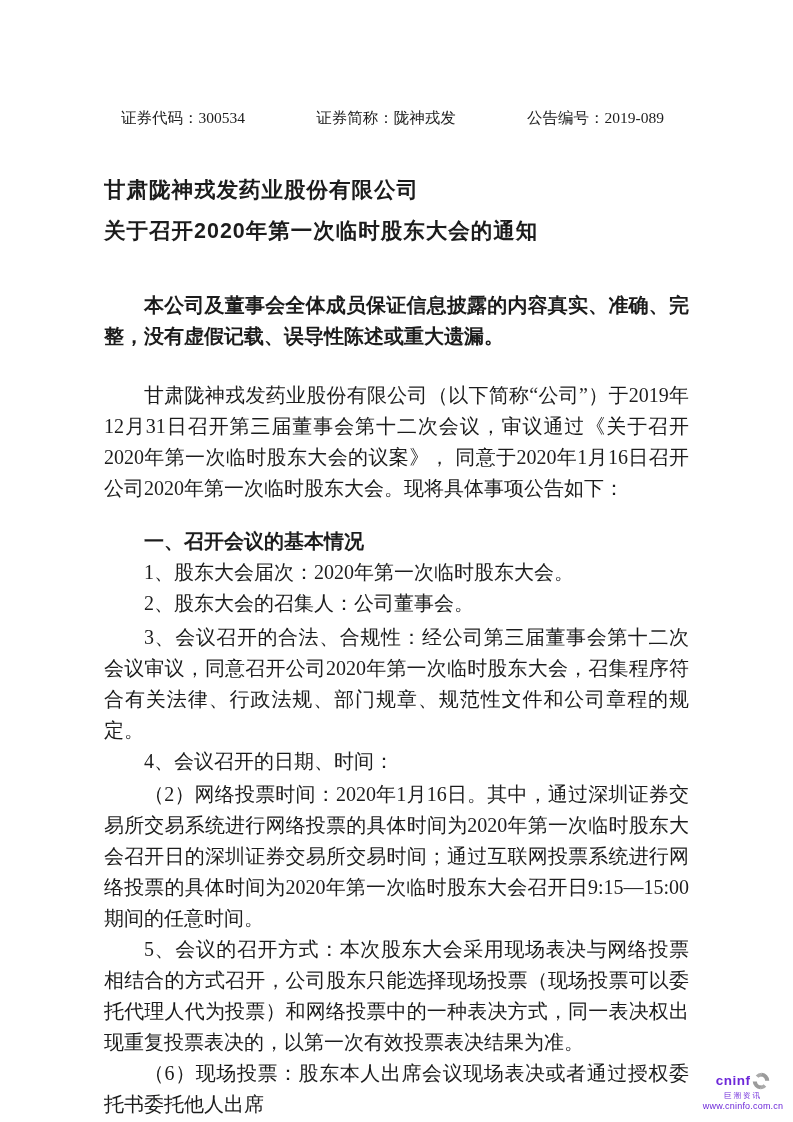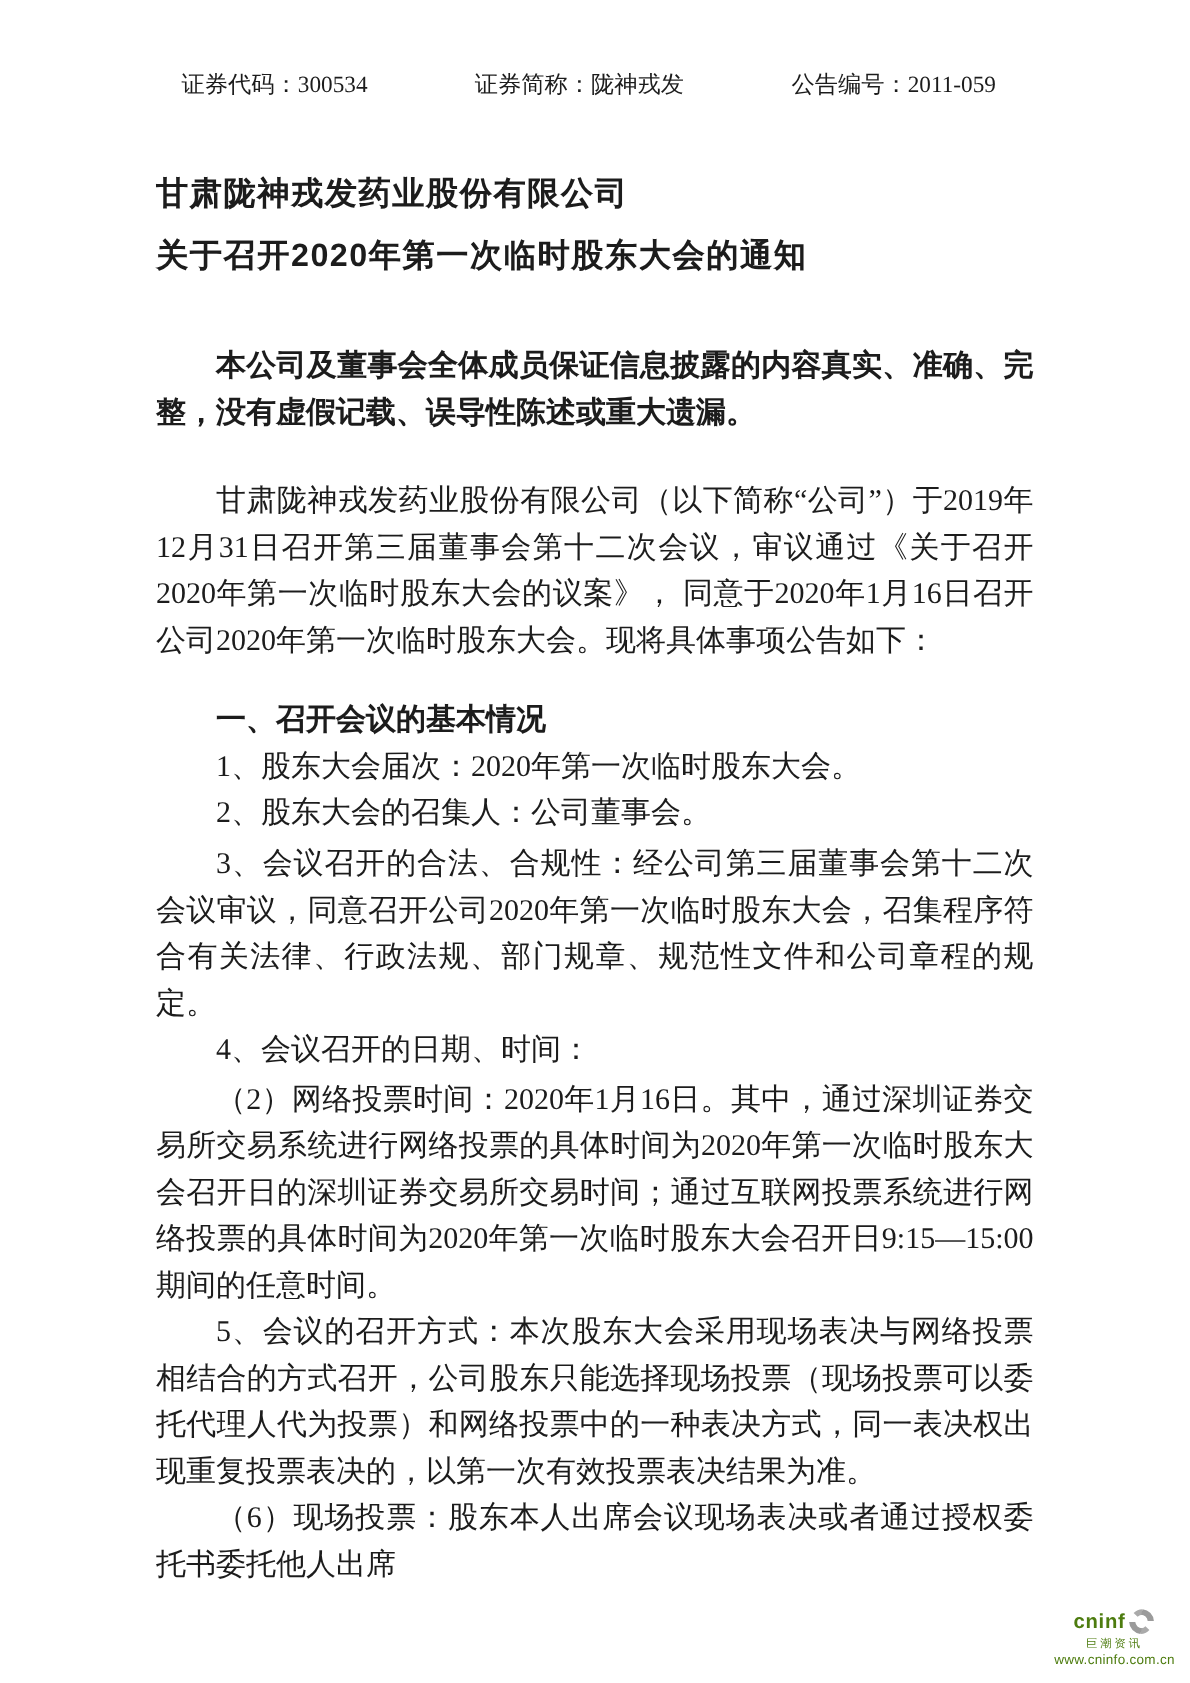--- a/index.html
+++ b/index.html
@@ -8,21 +8,21 @@
     width:793px;height:1122px;
     background:#ffffff;
     overflow:hidden;
     font-family:"Liberation Serif","DejaVu Serif",serif;
     color:#1c1c1c;
   }
   .content{
     position:absolute;left:104px;top:0;width:585px;
   }
   .doc-header{
-    margin-top:47px;margin-left:17px;
+    margin-top:108px;margin-left:17px;
     width:543px;
     display:flex;justify-content:space-between;
     font-size:15.5px;line-height:20px;
     white-space:nowrap;
   }
   .doc-title{
     font-family:"Liberation Sans","DejaVu Sans",sans-serif;
     font-weight:700;
     font-size:21.5px;line-height:32px;
     letter-spacing:1px;
@@ -43,40 +43,40 @@
   .para.disclaimer{margin-top:43px;}
   .para.intro{margin-top:28px;}
   .para.heading{margin-top:22px;}
   .para.gap3{margin-top:3px;}
   .para.gap2{margin-top:2px;}
   .doc-footer{
     position:absolute;right:4px;bottom:10px;
     width:92px;
     display:flex;flex-direction:column;align-items:center;
     font-family:"Liberation Sans","DejaVu Sans",sans-serif;
-    color:#4d7c0f;
+    color:#6d28d9;
   }
   .brand-row{display:flex;align-items:center;gap:2px;}
   .brand-text{
     font-weight:700;font-size:13.5px;line-height:14px;letter-spacing:0.5px;
   }
   .brand-cn{font-size:7.5px;line-height:9px;letter-spacing:2px;margin-top:1px;}
   .brand-url{font-size:9px;line-height:11px;margin-top:1px;letter-spacing:0.2px;}
   .swirl{display:block;}
 </style>
 </head>
 <body>
 
 <div class="page">
   <div class="content">
 
     <div class="doc-header">
       <span>证券代码：300534</span>
       <span>证券简称：陇神戎发</span>
-      <span>公告编号：2011-059</span>
+      <span>公告编号：2019-089</span>
     </div>
 
     <div class="doc-title company">甘肃陇神戎发药业股份有限公司</div>
     <div class="doc-title notice">关于召开2020年第一次临时股东大会的通知</div>
 
     <p class="para bold-sans disclaimer">本公司及董事会全体成员保证信息披露的内容真实、准确、完整，没有虚假记载、误导性陈述或重大遗漏。</p>
 
     <p class="para intro">甘肃陇神戎发药业股份有限公司（以下简称“公司”）于2019年12月31日召开第三届董事会第十二次会议，审议通过《关于召开2020年第一次临时股东大会的议案》， 同意于2020年1月16日召开公司2020年第一次临时股东大会。现将具体事项公告如下：</p>
     <p class="para bold-sans heading">一、召开会议的基本情况</p>
     <p class="para">1、股东大会届次：2020年第一次临时股东大会。</p>

